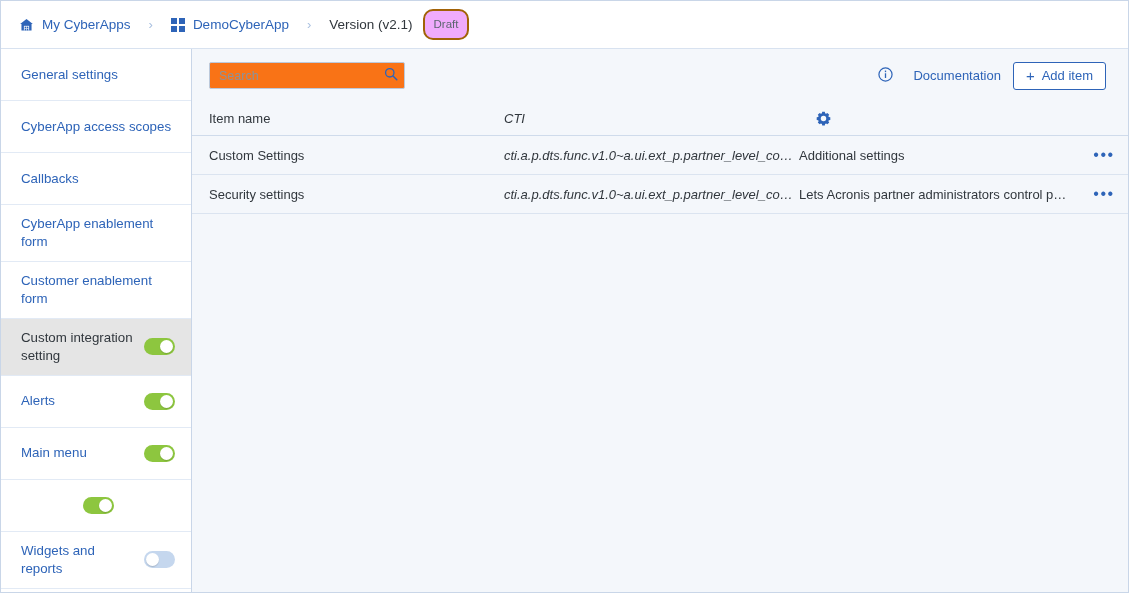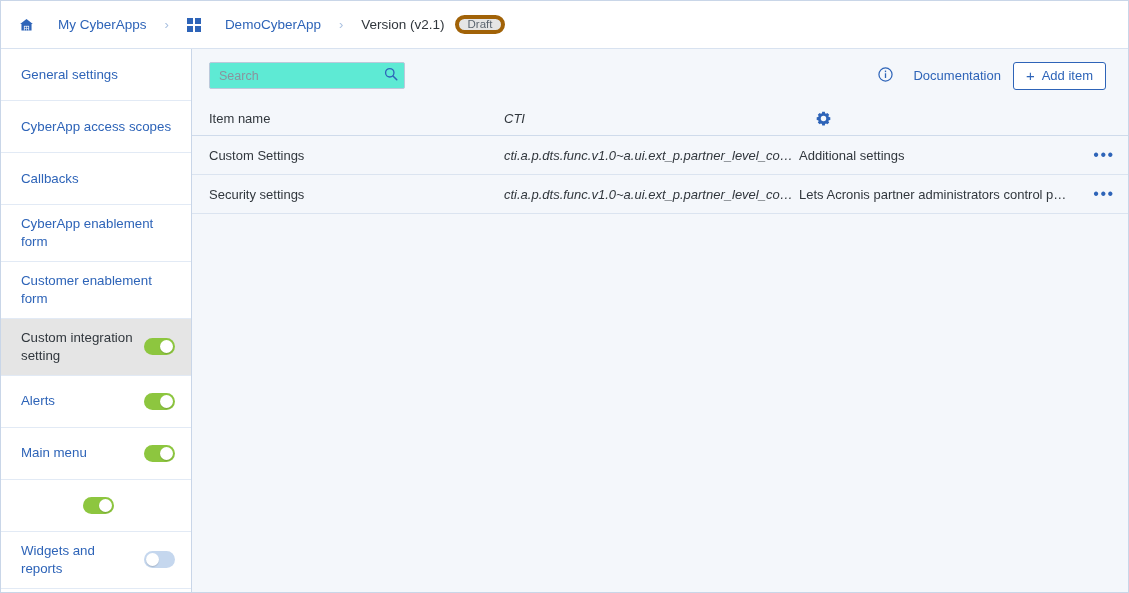--- a/index.html
+++ b/index.html
@@ -28,47 +28,47 @@
     min-height: 48px;
     display: flex;
     align-items: center;
     padding: 0 18px;
     background: #ffffff;
     border-bottom: 1px solid #d8e2f0;
   }
   .crumb {
     display: flex;
     align-items: center;
-    gap: 24px;
+    gap: 8px;
     font-size: 13.5px;
     color: #2e64b8;
     white-space: nowrap;
   }
   .crumb.current { color: #31373d; }
   .crumb-label { line-height: 1; }
   .crumb-sep {
     margin: 0 18px;
     color: #a9c0e0;
     font-size: 13px;
     line-height: 1;
     user-select: none;
   }
   .home-icon svg, .grid-icon svg { display: block; }
 
   .badge-draft {
     margin-left: 10px;
     display: inline-flex;
     align-items: center;
-    height: 19px;
+    height: 31px;
     padding: 0 9px;
-    border: 4px solid #a16207;
+    border: 2px solid #a16207;
     border-radius: 10px;
     font-size: 11.5px;
     color: #5c6670;
-    background: #e5e5e5;
+    background: #f0abfc;
     line-height: 1;
   }
 
   
   .body {
     flex: 1;
     display: flex;
     min-height: 0;
   }
 
@@ -142,21 +142,21 @@
   .search-box {
     position: relative;
     width: 196px;
     height: 27px;
   }
   .search-box input {
     width: 100%;
     height: 100%;
     border: 1px solid #bcc9db;
     border-radius: 2px;
-    background: #5eead4;
+    background: #f97316;
     padding: 0 28px 0 9px;
     font-size: 12.5px;
     color: #31373d;
     font-family: "Liberation Sans", sans-serif;
     outline: none;
   }
   .search-box input::placeholder { color: #8a939d; }
   .search-icon {
     position: absolute;
     right: 7px;

